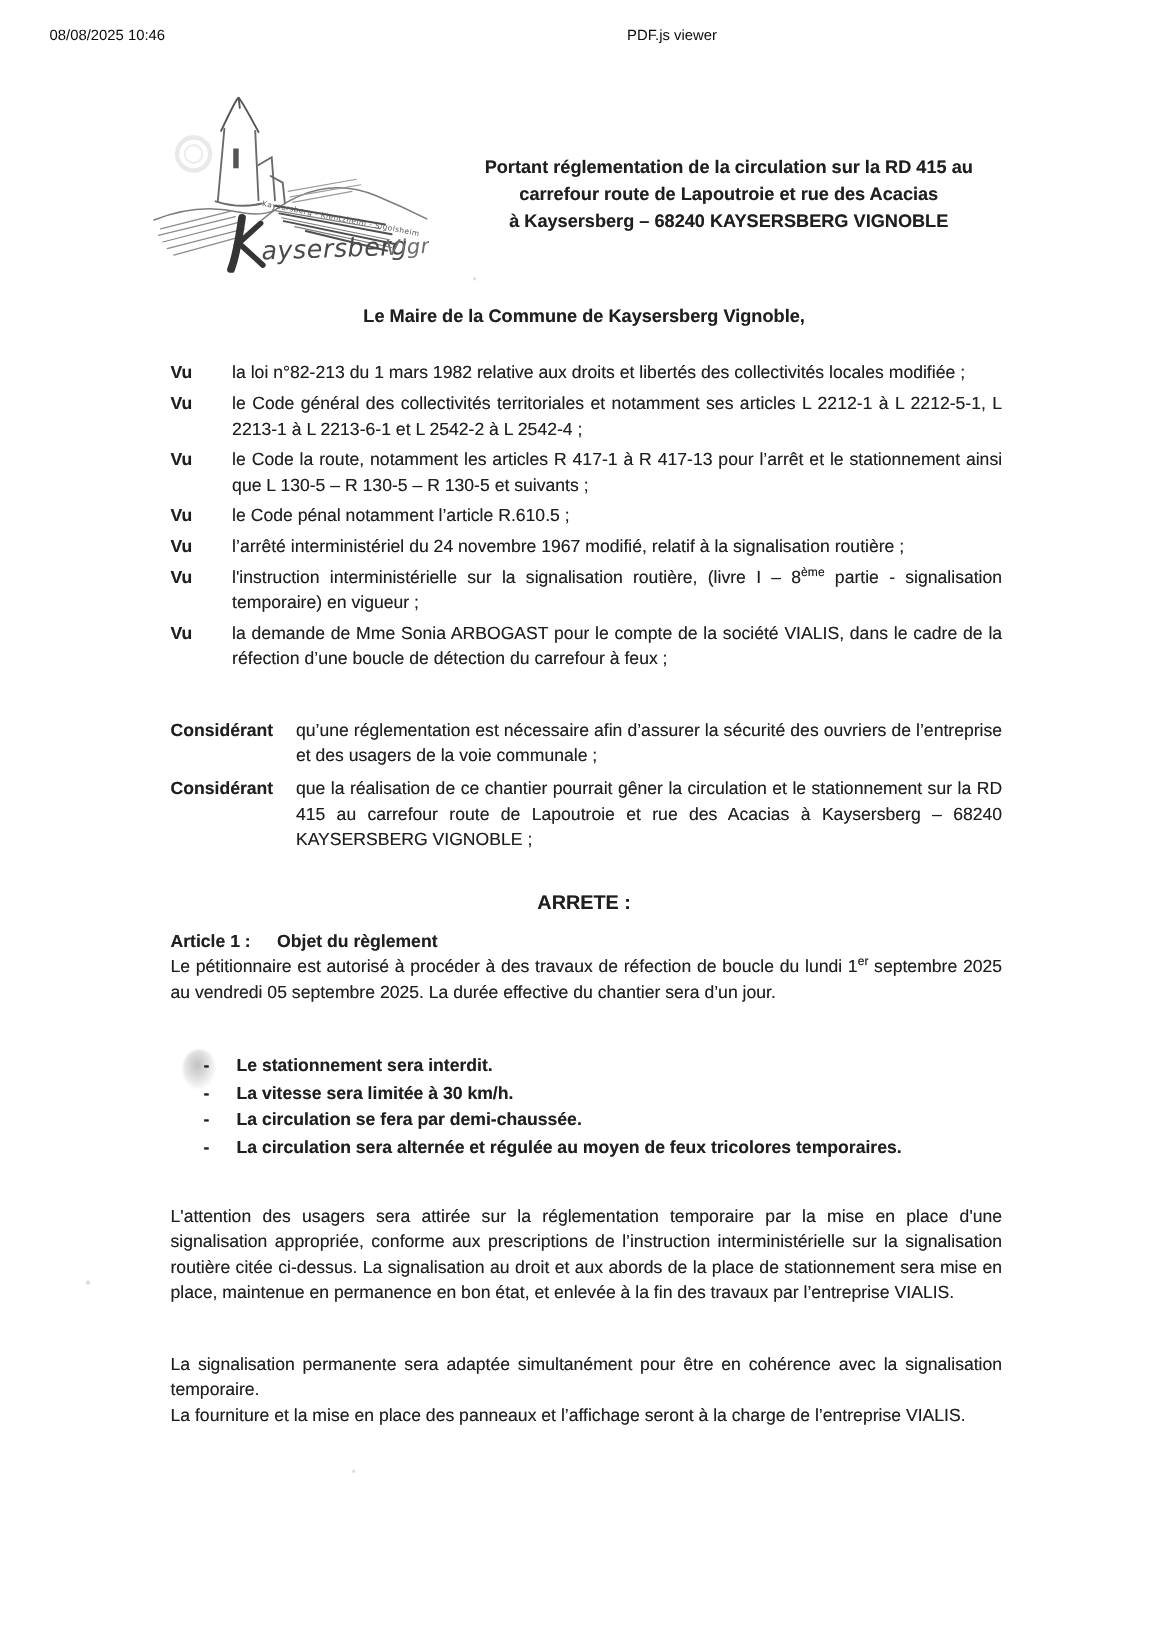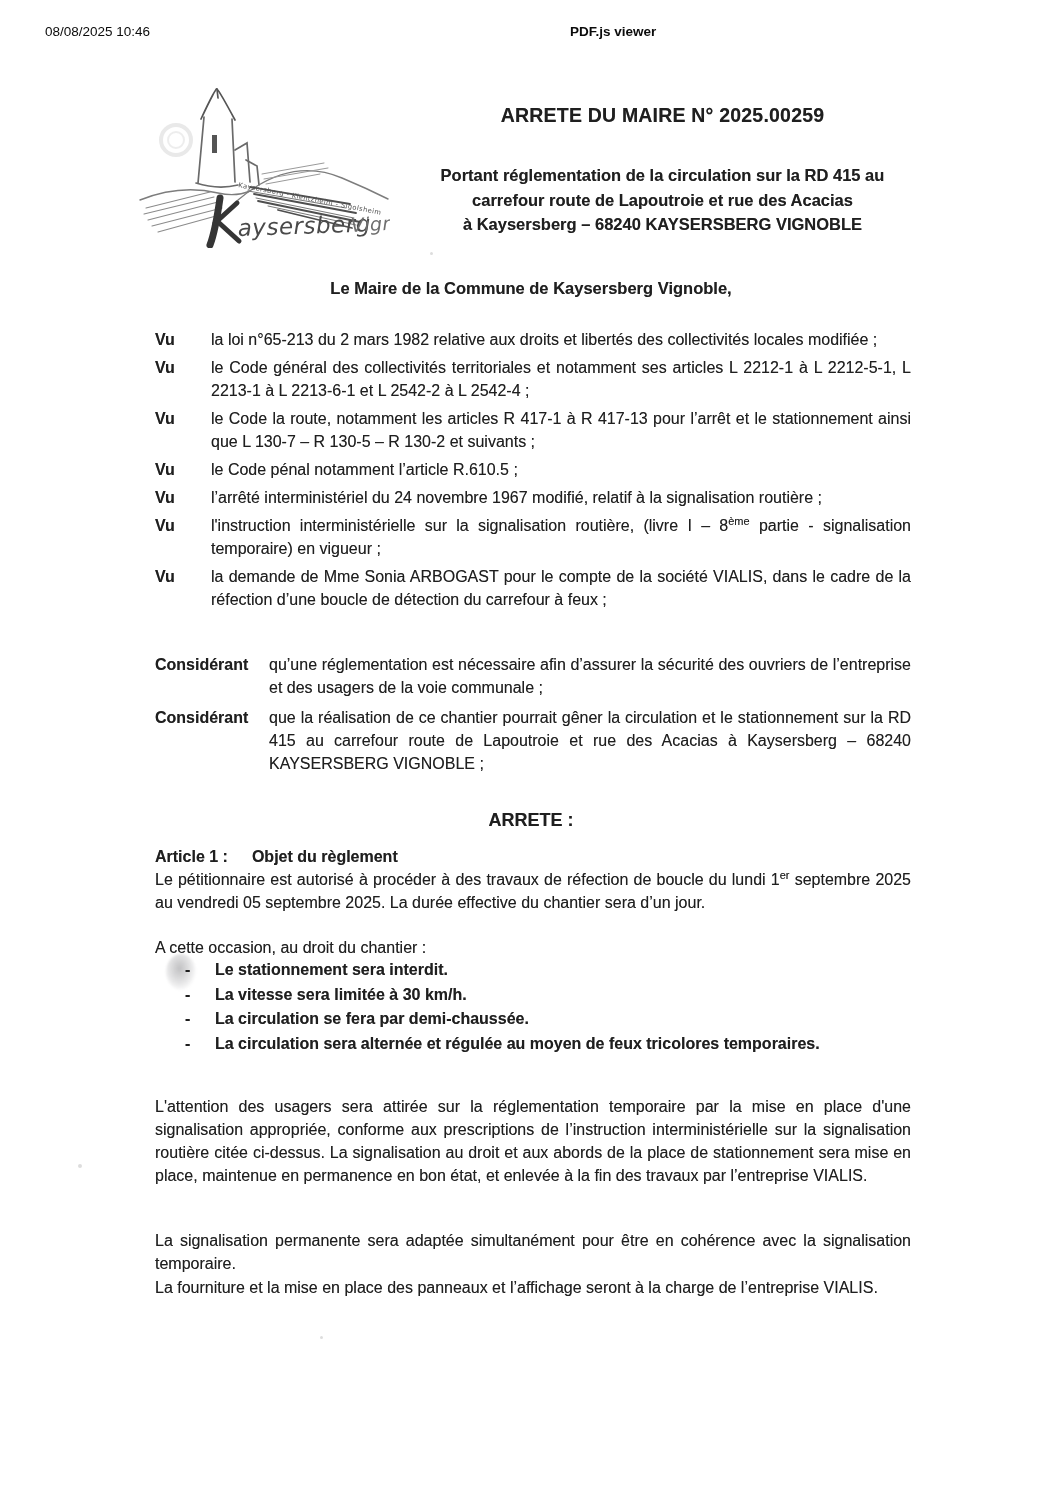--- a/index.html
+++ b/index.html
@@ -47,21 +47,21 @@
 
   .art2-head { top:1071px; }
   .art2-body { top:1095px; text-align:justify; }
   .closing1 { top:1229px; text-align:justify; }
   .closing2 { top:1276px; }
   .closing3 { top:1300px; }
 
   .footer-url { left:45px; top:1454px; }
   .footer-page { left:982px; top:1454px; }
   .header-date { left:45px; top:24px; }
-  .header-title { left:570px; top:24px;font-weight:bold; }
+  .header-title { left:570px; top:24px; }
 
   .logo-wrap { position:absolute; left:138px; top:86px; width:252px; height:162px; }
   .smudge { position:absolute; left:166px; top:954px; width:30px; height:36px;
     background:radial-gradient(ellipse at 45% 40%, rgba(90,90,95,.38), rgba(120,120,125,.14) 55%, transparent 75%);
     filter:blur(1px); border-radius:50%; }
   .speck { position:absolute; border-radius:50%; background:rgba(120,120,120,.25); }
 </style>
 </head>
 <body>
 
@@ -123,44 +123,43 @@
       </g>
 
       <text x="100" y="101" transform="rotate(11 100 101)" font-family="DejaVu Sans, sans-serif" font-size="6.8" fill="#555" letter-spacing="0.4">Kaysersberg - Kientzheim - Sigolsheim</text>
 
       <text x="100" y="150" font-family="DejaVu Sans, sans-serif" font-style="italic" font-size="23" fill="#4a4a4a" letter-spacing="0.5" transform="rotate(-2 100 150)">aysersberg</text>
       <text x="213" y="146" font-family="DejaVu Sans, sans-serif" font-style="italic" font-size="19" fill="#6e6e6e" letter-spacing="0.5" transform="rotate(-3 213 146)">Vignoble</text>
     </svg>
   </div>
 
   <div class="scan title-block">
-    <div class="doc-title">ARRETE DU MAIRE N° 2025.00259</div>
     <div class="subtitle">
       <div>Portant réglementation de la circulation sur la RD 415 au</div>
       <div>carrefour route de Lapoutroie et rue des Acacias</div>
       <div>à Kaysersberg – 68240 KAYSERSBERG VIGNOBLE</div>
     </div>
   </div>
 
   <div class="scan main-heading">
     <span class="u">Le Maire de la Commune de Kaysersberg Vignoble,</span>
   </div>
 
   <div class="scan body-col vu-list">
     <div class="row">
       <span class="label">Vu</span>
-      <span class="txt">la loi n°65-213 du 2 mars 1982 relative aux droits et libertés des collectivités locales modifiée ;</span>
+      <span class="txt">la loi n°82-213 du 1 mars 1982 relative aux droits et libertés des collectivités locales modifiée ;</span>
     </div>
     <div class="row">
       <span class="label">Vu</span>
       <span class="txt">le Code général des collectivités territoriales et notamment ses articles L 2212-1 à L 2212-5-1, L 2213-1 à L 2213-6-1 et L 2542-2 à L 2542-4 ;</span>
     </div>
     <div class="row">
       <span class="label">Vu</span>
-      <span class="txt">le Code la route, notamment les articles R 417-1 à R 417-13 pour l’arrêt et le stationnement ainsi que L 130-7 – R 130-5 – R 130-2 et suivants ;</span>
+      <span class="txt">le Code la route, notamment les articles R 417-1 à R 417-13 pour l’arrêt et le stationnement ainsi que L 130-5 – R 130-5 – R 130-5 et suivants ;</span>
     </div>
     <div class="row">
       <span class="label">Vu</span>
       <span class="txt">le Code pénal notamment l’article R.610.5 ;</span>
     </div>
     <div class="row">
       <span class="label">Vu</span>
       <span class="txt">l’arrêté interministériel du 24 novembre 1967 modifié, relatif à la signalisation routière ;</span>
     </div>
     <div class="row">
@@ -188,21 +187,20 @@
     <span class="u">ARRETE :</span>
   </div>
 
   <div class="scan body-col article-head art1-head">
     <span class="u art-label">Article 1 :</span><span>Objet du règlement</span>
   </div>
   <div class="scan body-col art1-body">
     <span>Le pétitionnaire est autorisé à procéder à des travaux de réfection de boucle du lundi 1</span><sup>er</sup><span> septembre 2025 au vendredi 05 septembre 2025. La durée effective du chantier sera d’un jour.</span>
   </div>
 
-  <div class="scan body-col occasion">A cette occasion, au droit du chantier :</div>
 
   <div class="smudge"></div>
 
   <div class="scan body-col bullets">
     <div class="brow">
       <span class="dash">-</span>
       <span>Le stationnement sera interdit.</span>
     </div>
     <div class="brow">
       <span class="dash">-</span>

